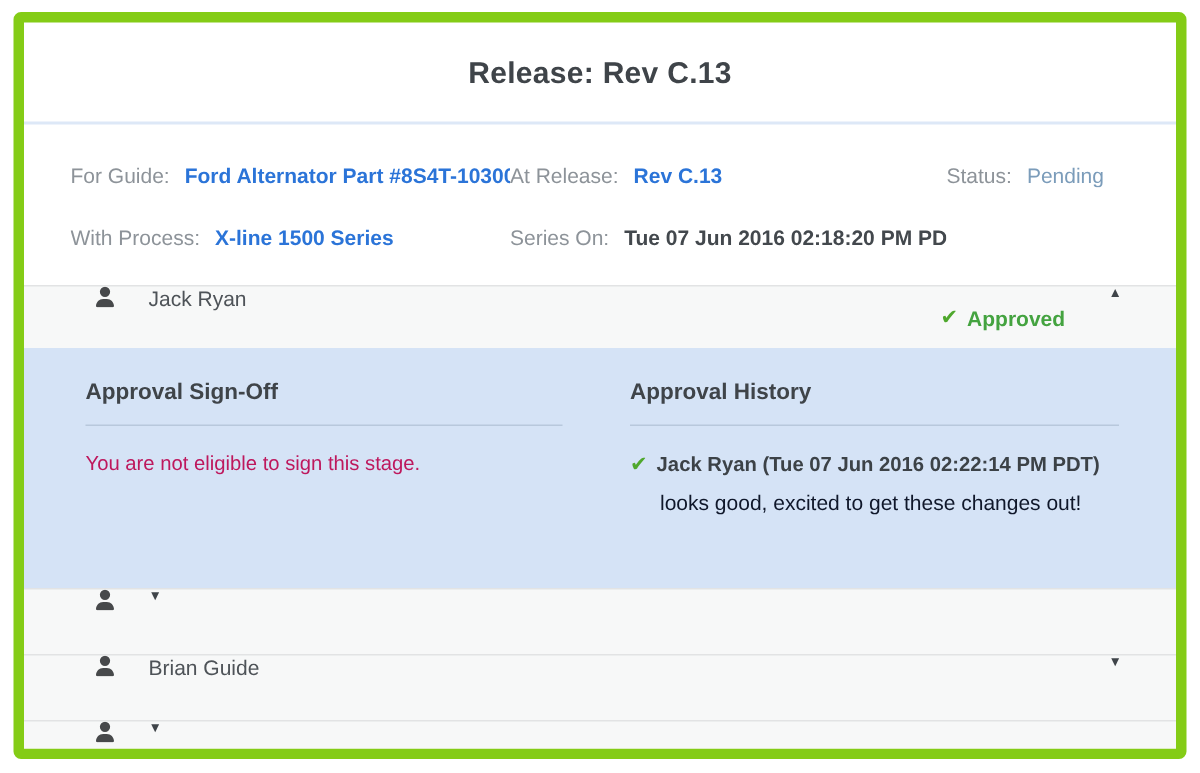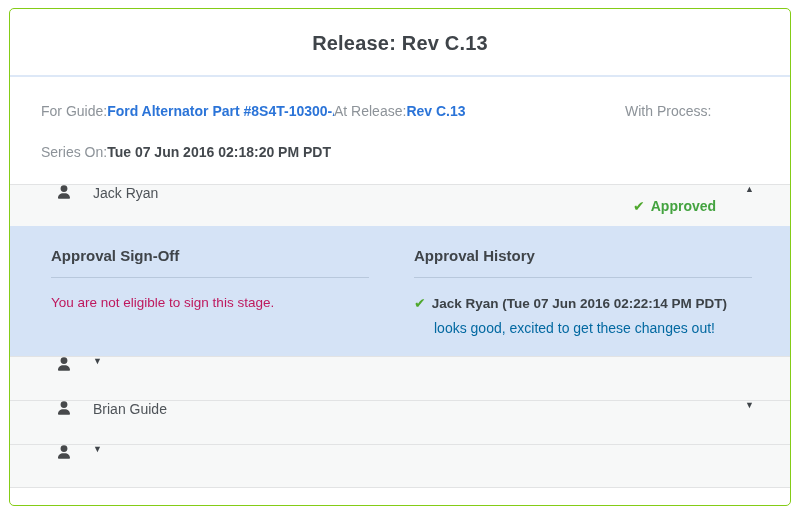--- a/index.html
+++ b/index.html
@@ -6,21 +6,21 @@
   html, body { background: #ffffff; width: 800px; height: 515px; }
   body {
     font-family: "Liberation Sans", "DejaVu Sans", sans-serif;
     color: #43484d;
   }
   .card {
     position: absolute;
     left: 9px; top: 8px;
     width: 782px; height: 498px;
     background: #ffffff;
-    border: 1px solid #84cc16;
+    border: 7px solid #84cc16;
     border-radius: 5px;
     overflow: hidden;
   }
   
   .card-header {
     text-align: center;
     padding: 23px 0 20px 0;
     border-bottom: 2px solid #dde8f7;
   }
   .card-title {
@@ -29,21 +29,21 @@
     color: #3f4449;
     letter-spacing: 0.2px;
   }
   
   .info {
     display: grid;
     grid-template-columns: 293px 291px 1fr;
     row-gap: 25px;
     padding: 26px 20px 24px 31px;
   }
-  .field { display: flex; align-items: baseline; font-size: 14px; white-space: nowrap; overflow: hidden; }
+  .field { display: flex; align-items: baseline; gap: 10px; font-size: 14px; white-space: nowrap; overflow: hidden; }
   .field .label { color: #8d9399; font-weight: normal; flex-shrink: 0; }
   .field .value { color: #43484d; font-weight: bold; }
   .field .value.link { color: #2b74d8; cursor: pointer; text-decoration: none; }
   .field .value.status { color: #7b9cba; font-weight: normal; }
   
   .approver-row {
     height: 42px;
     background: #f7f8f8;
     border-top: 1px solid #e2e3e4;
     display: flex;
@@ -62,21 +62,21 @@
     margin-right: 29px;
     display: flex;
     align-items: center;
     gap: 6px;
   }
   .check-glyph { color: #4fa82d; font-size: 14px; }
   .caret { font-size: 9px; color: #3f4449; line-height: 1; }
   
   .panel {
     background: #d5e3f6;
-    height: 130px;
+    height: 160px;
     display: grid;
     grid-template-columns: 318px 1fr;
     column-gap: 45px;
     padding: 21px 38px 0 41px;
   }
   .panel h2 {
     font-size: 15px;
     font-weight: bold;
     color: #3f4449;
   }
@@ -90,21 +90,21 @@
     font-size: 13.5px;
     font-weight: bold;
     color: #3c4247;
     display: flex;
     align-items: baseline;
     gap: 6px;
   }
   .history-comment {
     margin: 9px 0 0 20px;
     font-size: 14px;
-    color: #0369a1;
+    color: #0f172a;
   }
 </style>
 </head>
 <body>
 
 <div class="card">
 
   <div class="card-header">
     <div class="card-title">Release: Rev C.13</div>
   </div>
@@ -112,21 +112,26 @@
   <div class="info">
     <div class="field">
       <span class="label">For Guide:</span>
       <a class="value link">Ford Alternator Part #8S4T-10300-AC R...</a>
     </div>
     <div class="field">
       <span class="label">At Release:</span>
       <a class="value link">Rev C.13</a>
     </div>
     <div class="field">
+      <span class="label">Status:</span>
+      <span class="value status">Pending</span>
+    </div>
+    <div class="field">
       <span class="label">With Process:</span>
+      <a class="value link">X-line 1500 Series</a>
     </div>
     <div class="field">
       <span class="label">Series On:</span>
       <span class="value">Tue 07 Jun 2016 02:18:20 PM PDT</span>
     </div>
   </div>
 
   <div class="approver-row">
     <svg class="user-icon" viewBox="0 0 448 512">
       <path fill="#47494b" d="M224 256a128 128 0 1 0 0-256 128 128 0 0 0 0 256zm-45.7 48C79.8 304 0 383.8 0 482.3 0 498.7 13.3 512 29.7 512h388.6c16.4 0 29.7-13.3 29.7-29.7 0-98.5-79.8-178.3-178.3-178.3h-91.4z"></path>

